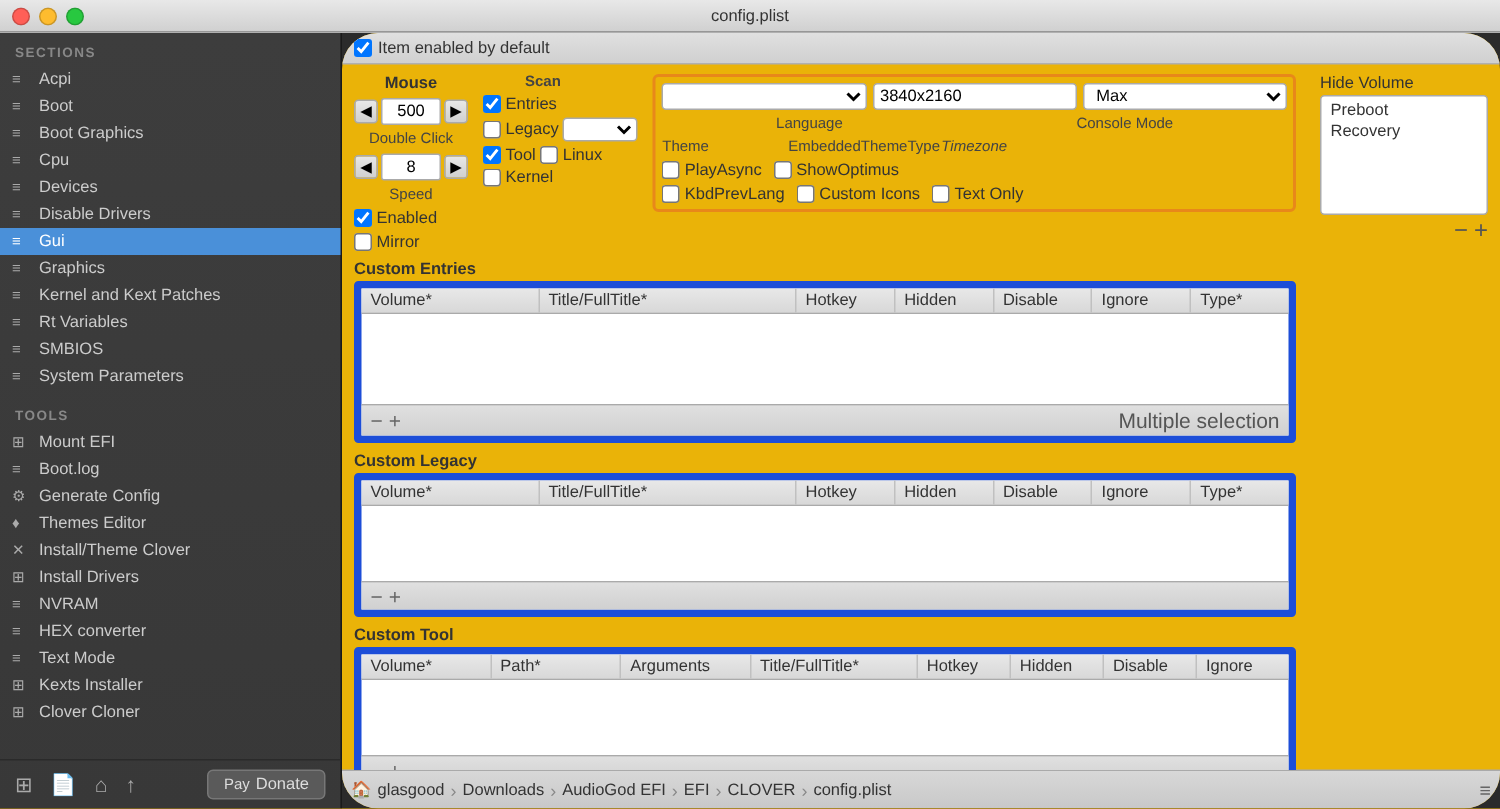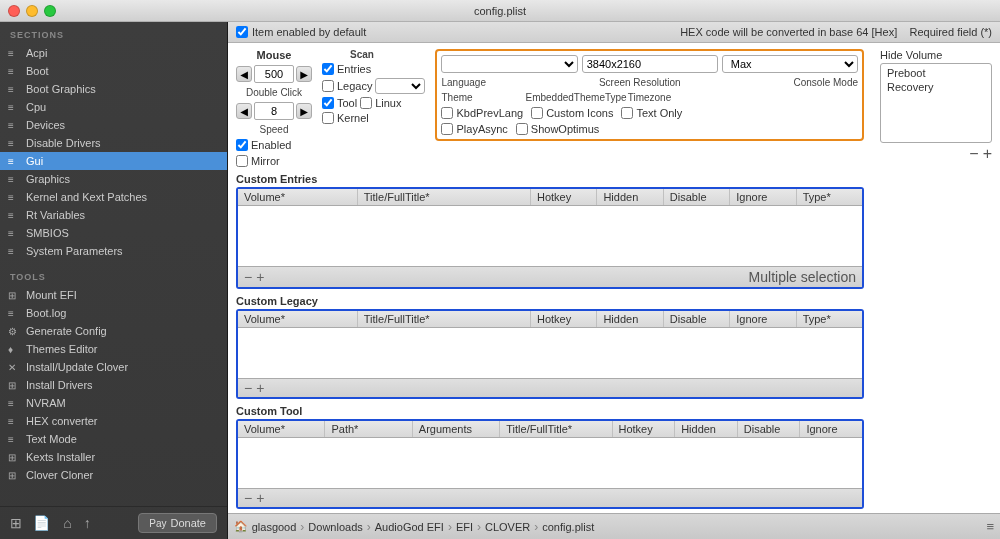--- a/index.html
+++ b/index.html
@@ -55,21 +55,21 @@
     }
     .footer-icons { display: flex; gap: 12px; }
     .footer-icon { color: #aaa; cursor: pointer; font-size: 14px; }
     .donate-btn {
       background: #5a5a5a; border: 1px solid #777; color: #ddd;
       padding: 3px 10px; border-radius: 4px; cursor: pointer; font-size: 11px;
       display: flex; align-items: center; gap: 4px;
     }
 
     
-    .content { flex: 1; background: #ffffff; display: flex; flex-direction: column; overflow: hidden; }
+    .content { flex: 1; background: #eab308; display: flex; flex-direction: column; overflow: hidden; border-radius: 24px; }
 
     
     .top-bar {
       background: linear-gradient(to bottom, #e0e0e0, #d0d0d0);
       border-bottom: 1px solid #b0b0b0;
       padding: 4px 8px;
       display: flex; align-items: center; justify-content: space-between;
       font-size: 11px; color: #333;
     }
     .top-bar-left { display: flex; align-items: center; gap: 4px; }
@@ -97,21 +97,21 @@
 
     
     .hide-volume-section { margin-left: 8px; }
     .hide-volume-label { font-size: 11px; color: #333; margin-bottom: 2px; }
     .hide-item { font-size: 11px; color: #333; padding: 1px 4px; }
 
     
     .section-label { font-size: 11px; font-weight: 600; color: #333; margin: 4px 0 2px; }
 
     
-    .table-section { background: white; border: 2px solid #1d4ed8; border-radius: 3px; margin-bottom: 6px; }
+    .table-section { background: white; border: 5px solid #1d4ed8; border-radius: 3px; margin-bottom: 6px; }
     .table-header { display: flex; background: linear-gradient(to bottom, #e8e8e8, #d8d8d8); border-bottom: 1px solid #aaa; }
     .table-header .th { padding: 2px 6px; font-size: 11px; color: #333; font-weight: 500; border-right: 1px solid #c0c0c0; flex-shrink: 0; }
     .table-body { min-height: 40px; }
     .table-footer { display: flex; align-items: center; gap: 4px; padding: 2px 6px; border-top: 1px solid #aaa; background: linear-gradient(to bottom, #e0e0e0, #d0d0d0); }
     .table-footer-btn { cursor: pointer; font-size: 14px; color: #666; line-height: 1; }
     .multi-sel { font-size: 14px; color: #555; margin-left: auto; }
 
     
     .path-bar {
       height: 26px;
@@ -218,21 +218,21 @@
     <div class="sidebar-item">
       <span class="si-icon">⚙</span>
       <span>Generate Config</span>
     </div>
     <div class="sidebar-item">
       <span class="si-icon">♦</span>
       <span>Themes Editor</span>
     </div>
     <div class="sidebar-item">
       <span class="si-icon">✕</span>
-      <span>Install/Update Clover</span>
+      <span>Install/Theme Clover</span>
     </div>
     <div class="sidebar-item">
       <span class="si-icon">⊞</span>
       <span>Install Drivers</span>
     </div>
     <div class="sidebar-item">
       <span class="si-icon">≡</span>
       <span>NVRAM</span>
     </div>
     <div class="sidebar-item">
@@ -266,25 +266,20 @@
     </div>
   </div>
 
   <div class="content full-content">
 
     <div class="top-bar">
       <div class="top-bar-left">
         <input type="checkbox" checked="" style="">
         <span>Item enabled by default</span>
       </div>
-      <div>
-        <span>HEX code will be converted in base 64 [Hex]</span>
-        &nbsp;&nbsp;
-        <span>Required field (*)</span>
-      </div>
     </div>
 
     <div class="middle-content">
       <div class="left-panel">
 
         <div class="main-controls">
 
           <div style="display:flex; flex-direction:column; gap:4px;">
             <span style="font-size:11px; color:#333; font-weight:600; text-align:center;">Mouse</span>
             <div class="stepper">
@@ -335,50 +330,49 @@
           <div style="display:flex; flex-direction:column; gap:4px; flex:1;">
 
             <div class="orange-group">
               <div class="orange-row">
                 <select class="orange-field" style="width:70px;"></select>
                 <input type="text" class="orange-field" value="3840x2160" style="width: 120px;">
                 <select class="orange-field" style="width:70px;"><option>Max</option></select>
               </div>
               <div class="orange-row" style="justify-content:space-around;">
                 <span class="field-label">Language</span>
-                <span class="field-label" style="flex:1;text-align:center;">Screen Resolution</span>
                 <span class="field-label">Console Mode</span>
               </div>
               <div class="orange-row">
                 <span class="field-label" style="width:80px;text-align:left;">Theme</span>
                 <span class="field-label" style="width:80px;text-align:center;">EmbeddedThemeType</span>
-                <span class="field-label" style="width:80px;">Timezone</span>
+                <span class="field-label" style="width:80px;font-style:italic;">Timezone</span>
+              </div>
+              <div class="orange-row check-row">
+                <div class="check-item">
+                  <input type="checkbox" style="">
+                  <span>PlayAsync</span>
+                </div>
+                <div class="check-item">
+                  <input type="checkbox" style="">
+                  <span>ShowOptimus</span>
+                </div>
               </div>
               <div class="orange-row check-row">
                 <div class="check-item">
                   <input type="checkbox" style="">
                   <span>KbdPrevLang</span>
                 </div>
                 <div class="check-item">
                   <input type="checkbox" style="">
                   <span>Custom Icons</span>
                 </div>
                 <div class="check-item">
                   <input type="checkbox" style="">
                   <span>Text Only</span>
-                </div>
-              </div>
-              <div class="orange-row check-row">
-                <div class="check-item">
-                  <input type="checkbox" style="">
-                  <span>PlayAsync</span>
-                </div>
-                <div class="check-item">
-                  <input type="checkbox" style="">
-                  <span>ShowOptimus</span>
                 </div>
               </div>
             </div>
           </div>
         </div>
 
         <div style="margin-bottom:6px;">
           <div class="section-label">Custom Entries</div>
           <div class="table-section">
             <div class="table-header">

